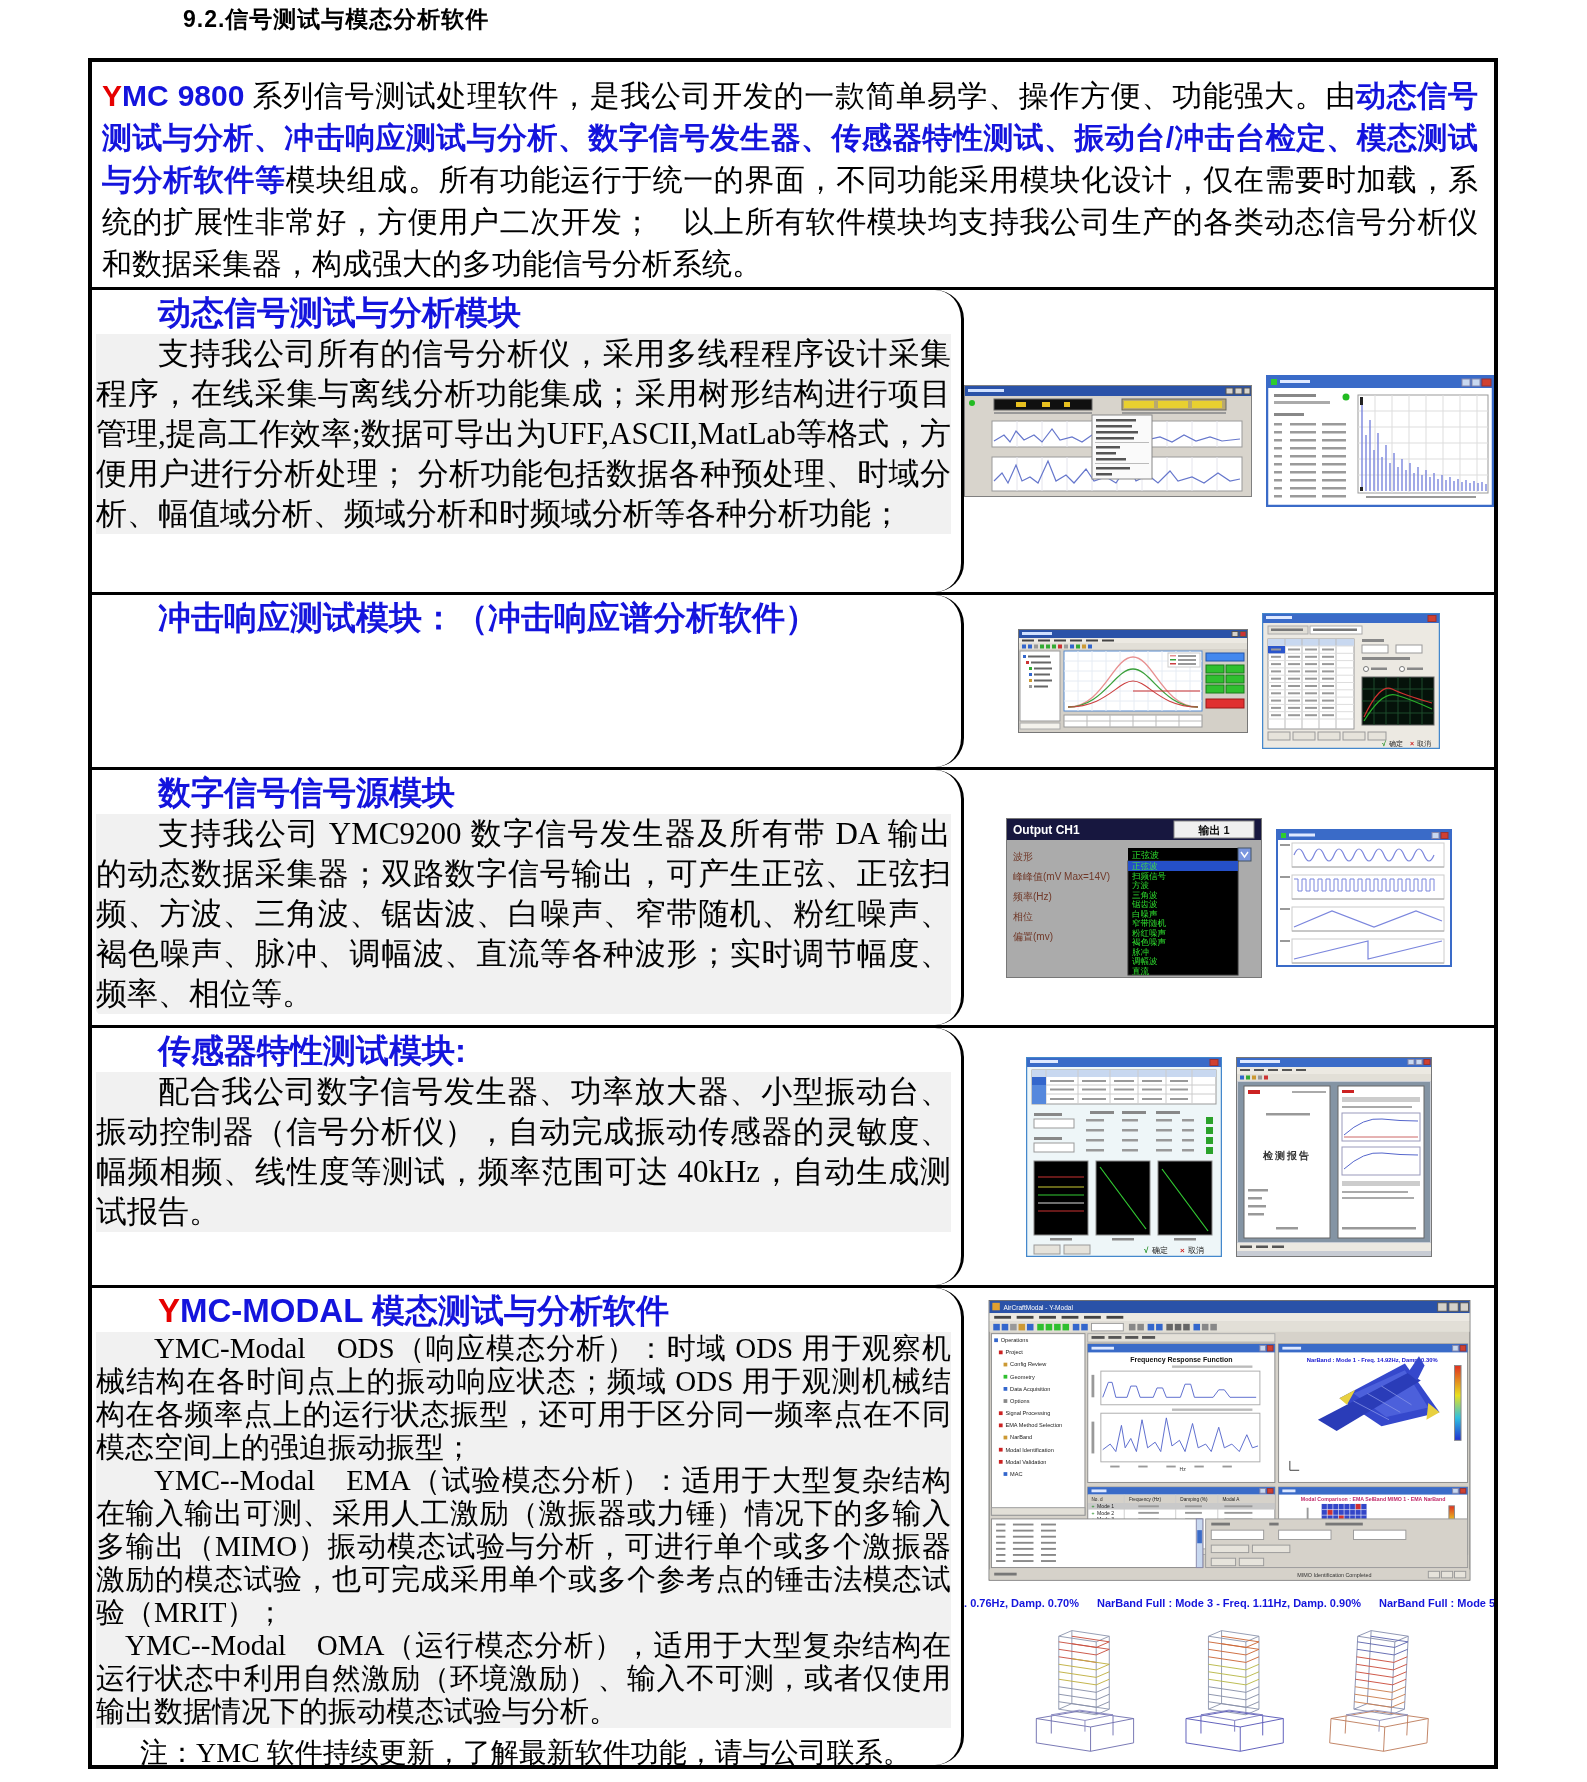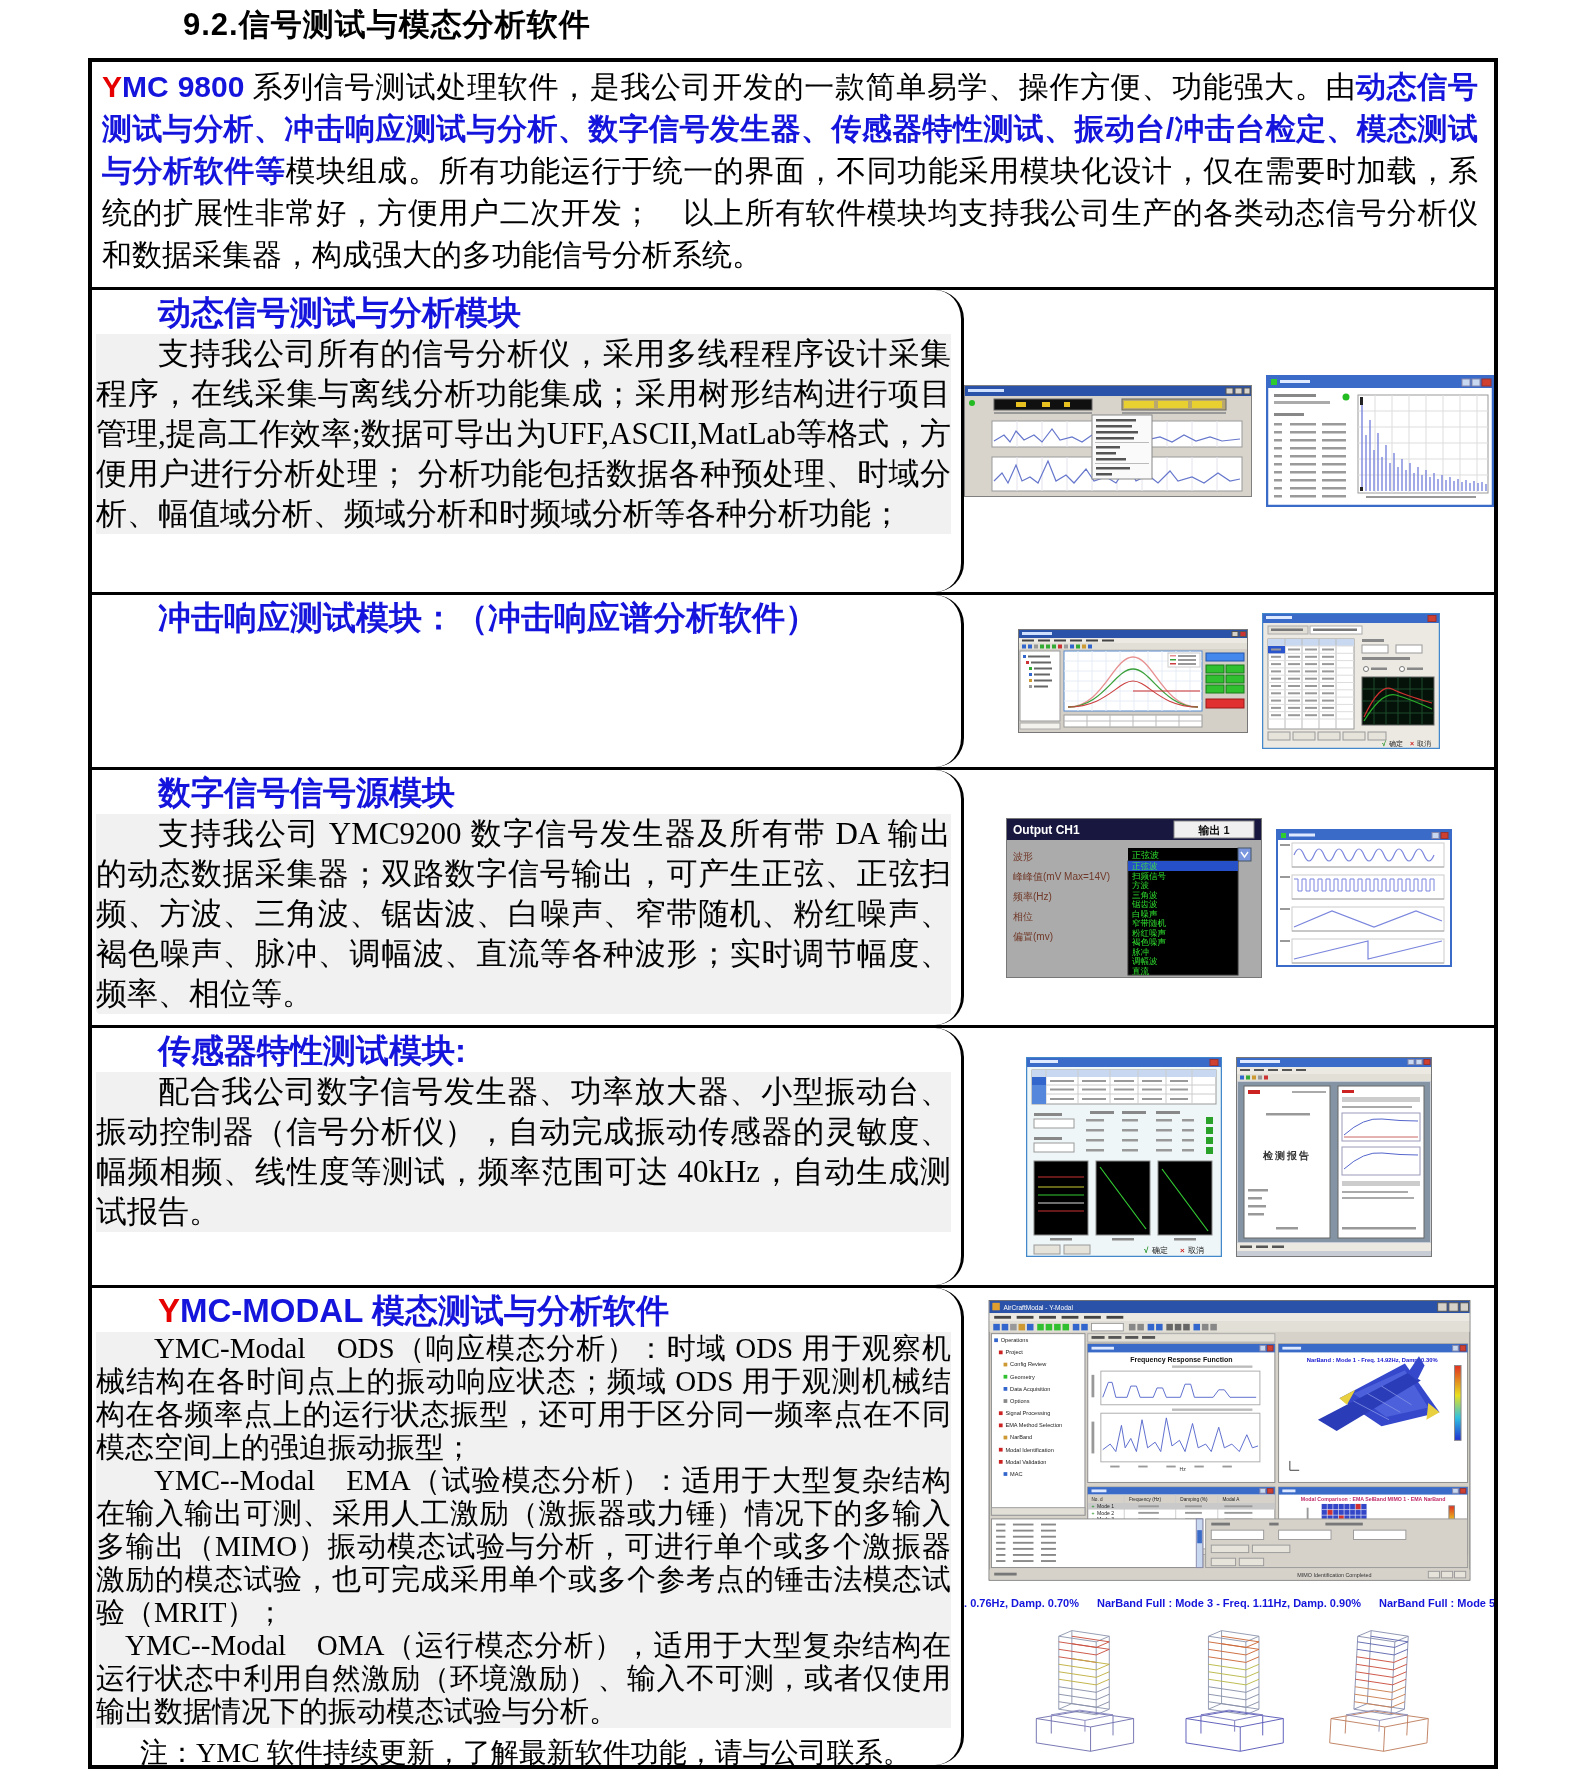--- a/index.html
+++ b/index.html
@@ -1,23 +1,23 @@
 <!DOCTYPE html>
 <html><head>
 <meta charset="utf-8">
 <style>
   html,body{margin:0;padding:0;background:#fff;}
   .page{position:relative;width:1587px;height:1782px;background:#fff;overflow:hidden;
         font-family:"Liberation Serif",serif;color:#000;}
   .doc-title{position:absolute;top:4px;left:183px;font-family:"Liberation Sans",sans-serif;
-             font-weight:bold;font-size:31px;letter-spacing:1px;}
+             font-weight:bold;font-size:23px;letter-spacing:1px;}
   .doc-table{position:absolute;top:58px;left:88px;width:1410px;border:4px solid #000;
              box-sizing:border-box;background:#fff;}
   .trow{display:flex;border-top:3px solid #000;overflow:hidden;box-sizing:border-box;}
-  .trow.first{border-top:none;}
+  .trow.first{border-top:none;align-items:flex-end;}
   .r1{height:225px;}.r2{height:305px;}.r3{height:175px;}.r4{height:258px;}.r5{height:260px;}.r6{height:480px;}
   .cell-text{width:872px;min-width:872px;box-sizing:border-box;border-right:3px solid #000;
              padding:2px 10px 2px 4px;overflow:hidden;border-radius:29px;}
   .cell-img{flex:1;position:relative;overflow:hidden;display:flex;align-items:center;
             justify-content:center;gap:14px;}
   .intro-cell{width:100%;box-sizing:border-box;padding:4px 16px 2px 10px;
               font-size:30px;line-height:42px;text-align:justify;}
   .indent{text-indent:2em;}
   .brand-y{color:#e60000;font-weight:bold;font-family:"Liberation Sans",sans-serif;}
   .brand-b{color:#1414dd;font-weight:bold;font-family:"Liberation Sans",sans-serif;}

